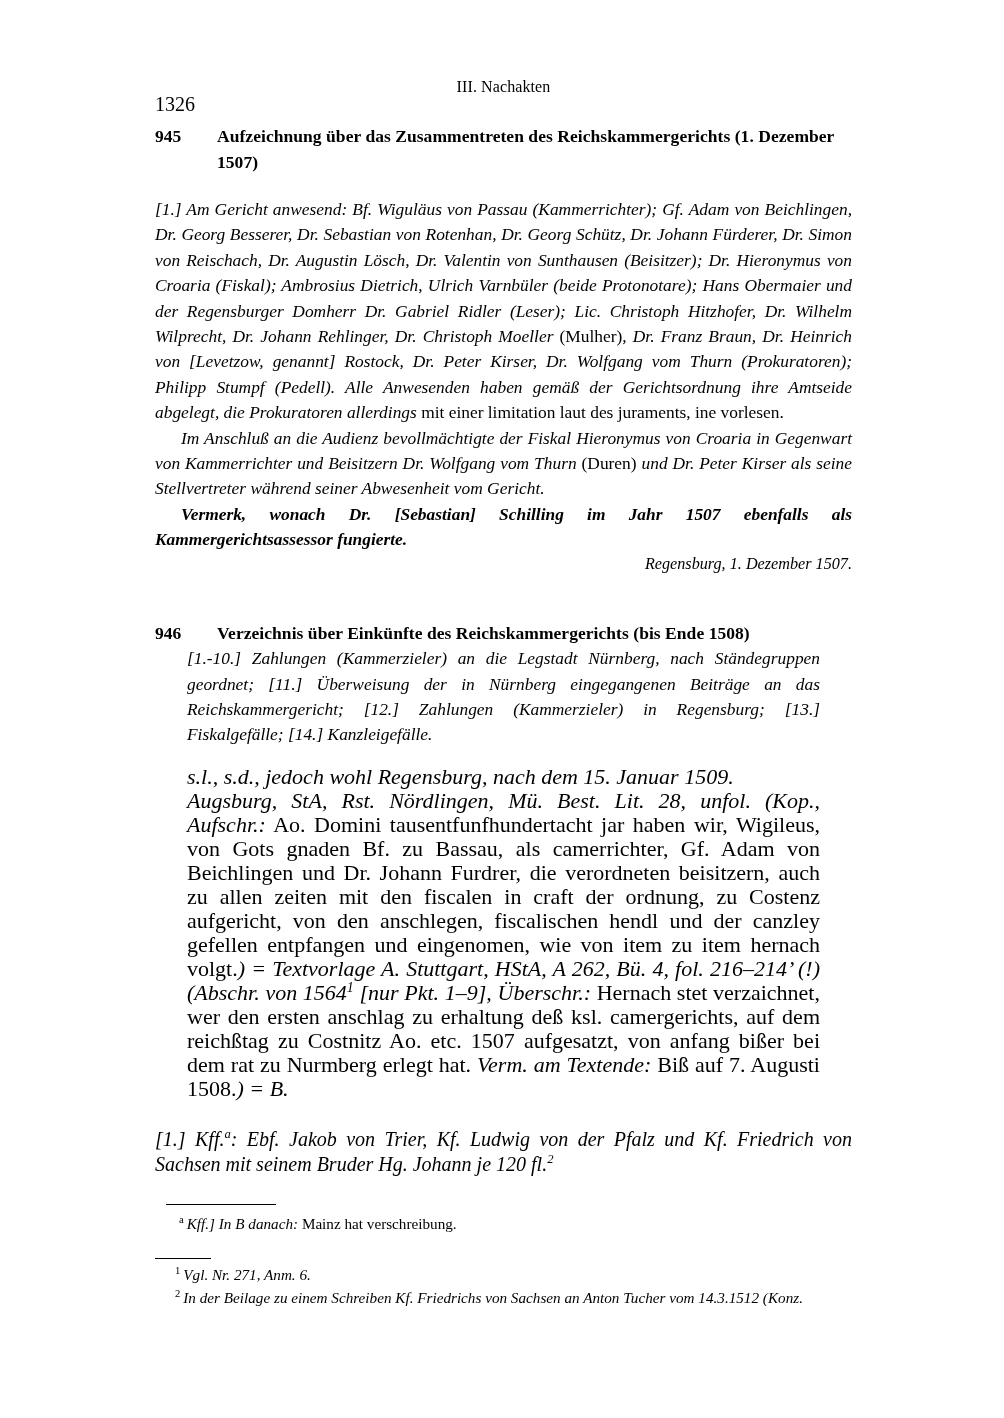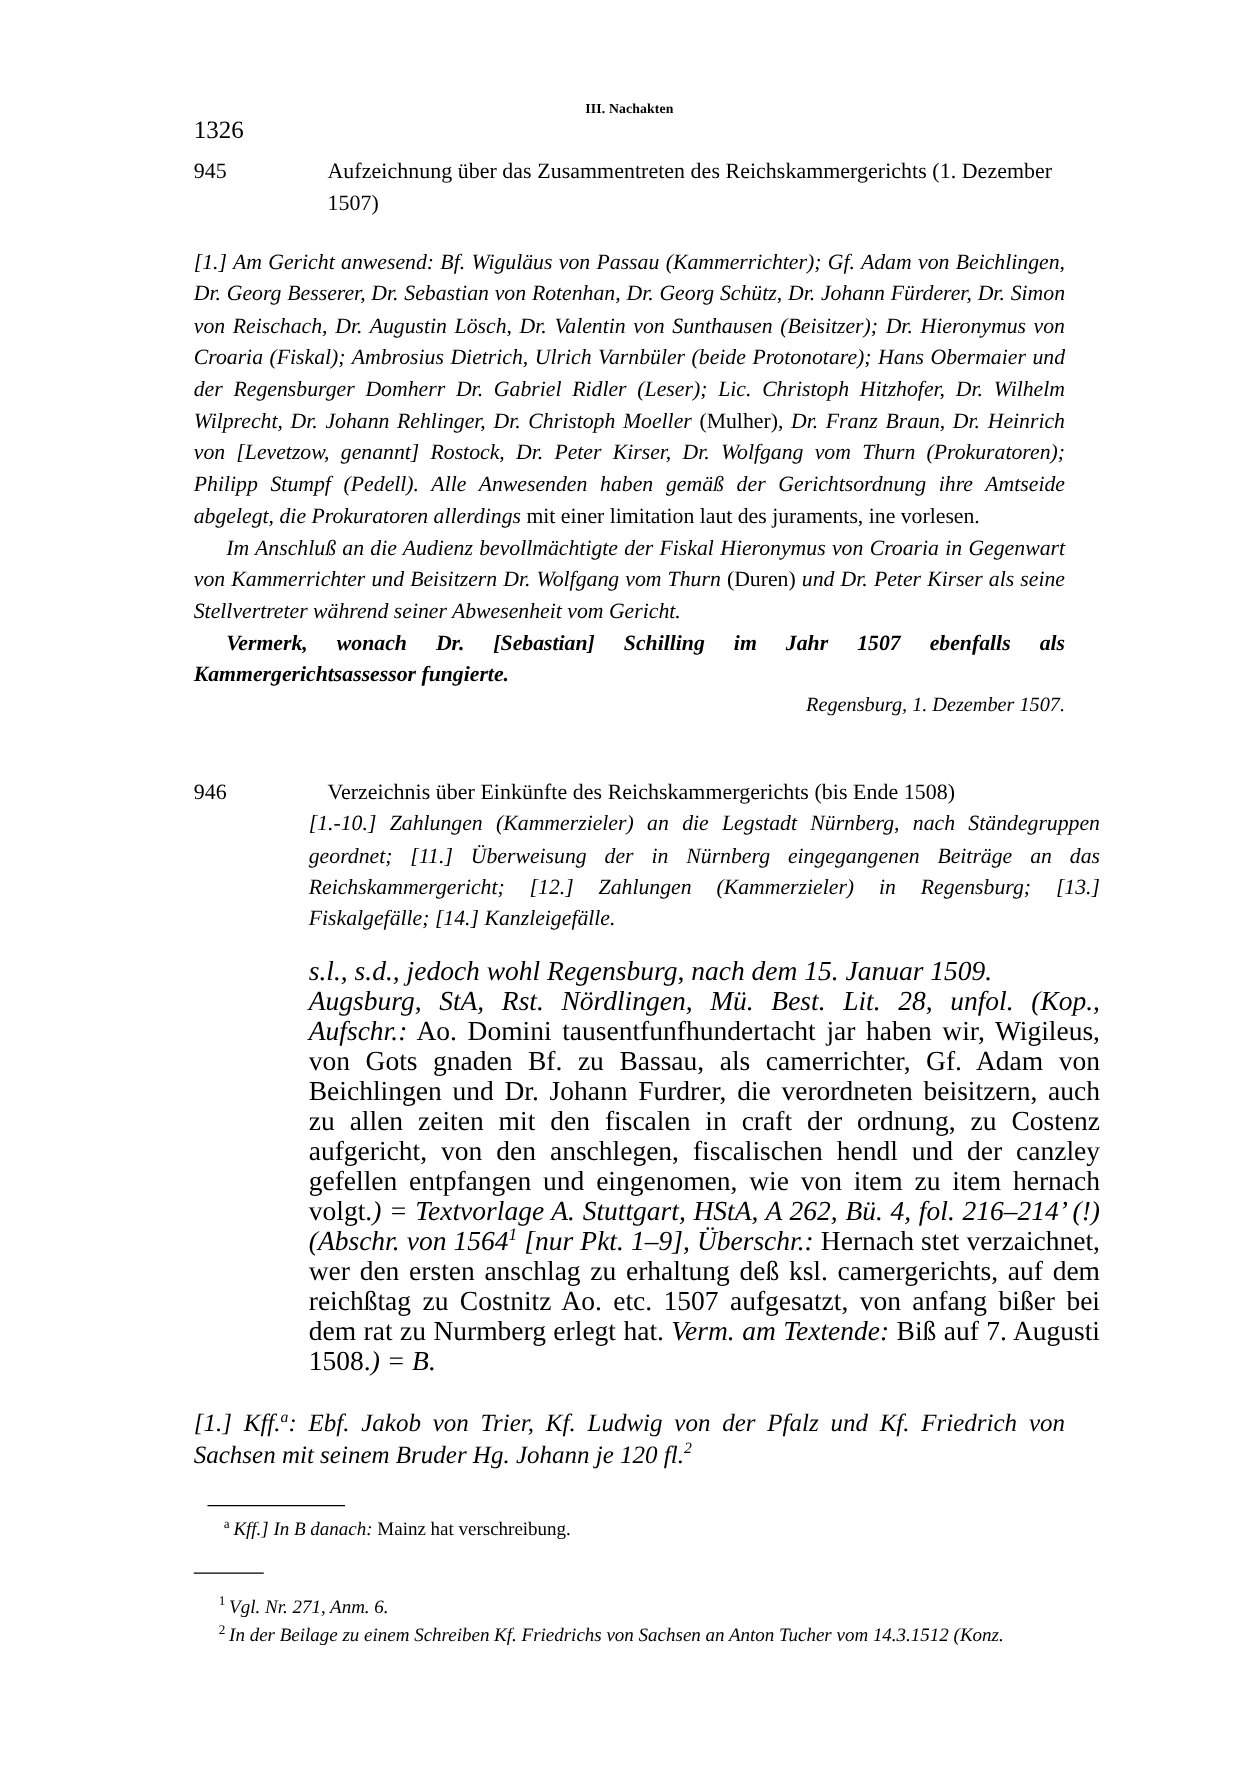--- a/index.html
+++ b/index.html
@@ -40,34 +40,32 @@
   }
   .runhead .folio {
     position: absolute;
     left: 0; top: 17px;
   }
   .runhead .title {
     position: absolute;
     left: 0; top: 0;
     width: 697px;
     text-align: center;
-    font-size: 11px;
+    font-size: 16px;
     letter-spacing: .1px;
-    font-weight: bold;
   }
 
   
   .sec-head {
     display: flex;
     align-items: flex-start;
-    font-weight: normal;
+    font-weight: bold;
     font-size: 17.5px;
     line-height: 25.5px;
     letter-spacing: .05px;
-    gap: 45px;
   }
   .sec-head .num {
     width: 62px;
     flex: 0 0 62px;
   }
   .sec-head .hd {
     flex: 1 1 auto;
   }
   #sec945-head { margin-top: 22px; }
   #sec946-head { margin-top: 45px; }
@@ -97,21 +95,21 @@
     width: 633px;
     font-size: 16.2px;
     line-height: 23px;
     font-style: italic;
     text-align: right;
   }
   .src .l { display: block; }
 
   
   .block946 {
-    margin-left: 92px;
+    margin-left: 32px;
     width: 633px;
   }
   .block946 .regest {
     font-style: italic;
     font-size: 17.4px;
     line-height: 25.4px;
     text-align: justify;
   }
   .block946 .ueber {
     margin-top: 17px;
@@ -147,21 +145,21 @@
   .fn-rule.a { width: 110px; margin-top: 26px; margin-left: 11px; }
   .fn-rule.n { width: 56px;  margin-top: 24px; margin-left: 0px; }
 
   .fn {
     font-size: 15.2px;
     line-height: 21.5px;
     text-align: left;
     margin: 0;
   }
   .fn.a  { margin-top: 8px; padding-left: 38px; text-indent: -14px;}
-  .fn.n1 { margin-top: 16px; padding-left: 33px; text-indent: -13px;}
+  .fn.n1 { margin-top: 5px; padding-left: 33px; text-indent: -13px;}
   .fn.n2 { margin-top: 1px; padding-left: 33px; text-indent: -13px;}
   .fn .mark {
     font-style: normal;
     font-size: 10.6px;
     vertical-align: super;
     line-height: 0;
     padding-right: 3px;
   }
   .fn .it { font-style: italic; }
   .fn .ro { font-style: normal; }

